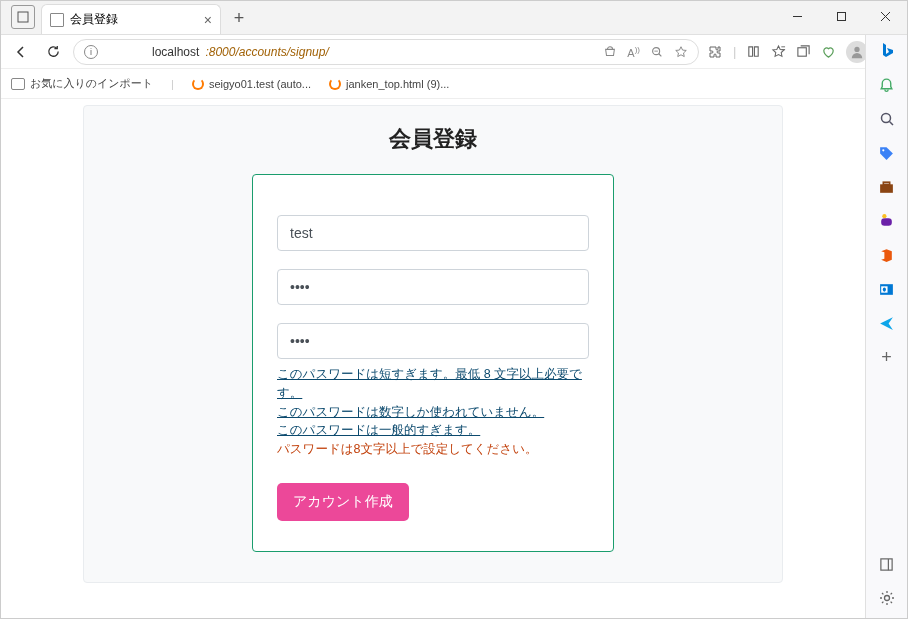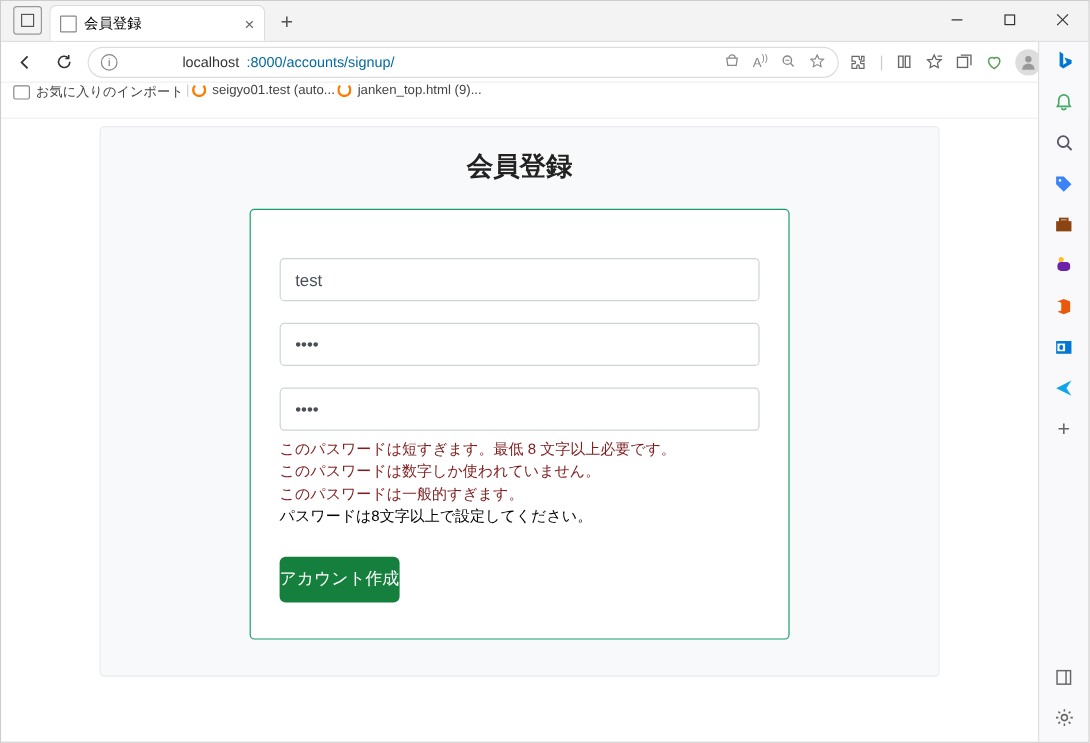--- a/index.html
+++ b/index.html
@@ -72,32 +72,32 @@
       padding: 0 10px;
       gap: 6px;
       font-size: 12px;
       color: #666;
     }
     .url-box .info-icon {
       width: 14px; height: 14px; border: 1px solid #888; border-radius: 50%;
       display: flex; align-items: center; justify-content: center; font-size: 9px; color: #666;
     }
     .url-box .host { color: #333; padding-left: 48px; }
-    .url-box .path { color: #0369a1; }
+    .url-box .path { color: #a16207; font-style: italic; }
     .url-actions { margin-left: auto; display: flex; gap: 10px; color: #888; }
     .toolbar-right { display: flex; gap: 10px; align-items: center; color: #666; padding-right: 4px; }
     .toolbar-right .sep { color: #ccc; }
     .avatar { width: 22px; height: 22px; border-radius: 50%; background: #ddd; display: flex; align-items: center; justify-content: center; }
     .bookbar {
       height: 30px;
       background: #fff;
       display: flex;
-      align-items: flex-start;
+      align-items: center;
       padding: 0 10px;
-      gap: 2px;
+      gap: 18px;
       font-size: 11px;
       border-bottom: 1px solid #eee;
     }
     .bm { display: flex; align-items: center; gap: 5px; color: #444; }
     .bm .fav-import { width: 14px; height: 12px; border: 1px solid #888; border-radius: 2px; position: relative; }
     .bm .spinner {
       width: 12px; height: 12px; border: 2px solid #ff7a00; border-top-color: transparent; border-radius: 50%;
     }
     
     .edge-sidebar {
@@ -132,48 +132,48 @@
       padding: 0 0 30px 0;
     }
     .panel-title {
       text-align: center;
       font-size: 22px;
       font-weight: bold;
       padding: 18px 0 20px;
       color: #222;
     }
     .form-card {
-      width: 450px;
+      width: 362px;
       margin: 0 auto;
       border: 1px solid #1a9d6d;
       border-radius: 4px;
       padding: 40px 24px 30px;
       background: #fff;
     }
     .field {
       width: 100%;
       height: 36px;
       border: 1px solid #ced4da;
       border-radius: 4px;
       padding: 0 12px;
       font-size: 14px;
       margin-bottom: 18px;
       font-family: inherit;
       color: #495057;
     }
     .field:last-of-type { margin-bottom: 8px; }
     .msg { font-size: 12.5px; line-height: 1.5; }
-    .msg.err { color: #7f1d1d; }
-    .msg.help { color: #000000; margin-bottom: 16px; }
+    .msg.err { color: #0c4a6e; text-decoration: underline; }
+    .msg.help { color: #c2410c; margin-bottom: 16px; }
     .submit {
-      background: #15803d;
+      background: #ec4899;
       color: #fff;
       border: none;
       border-radius: 5px;
-      padding: 10px 0;
+      padding: 10px 16px;
       font-size: 14px;
       cursor: pointer;
       font-family: inherit;
       margin-top: 8px;
     }
     svg { display: block; }
   </style>
 </head>
 <body>
 

